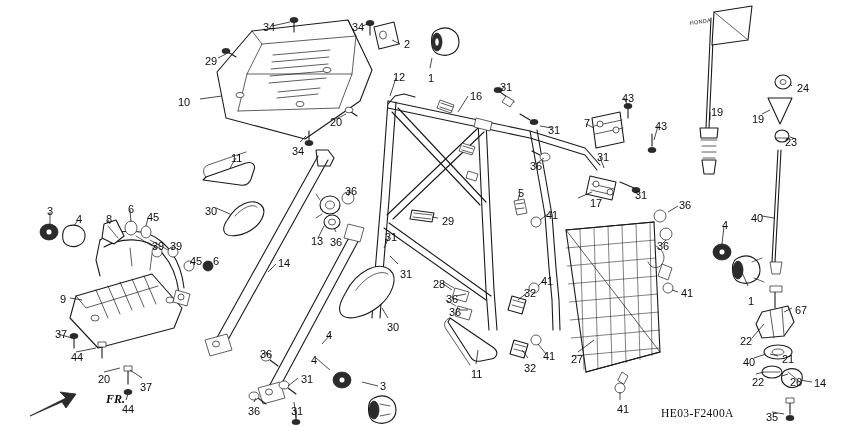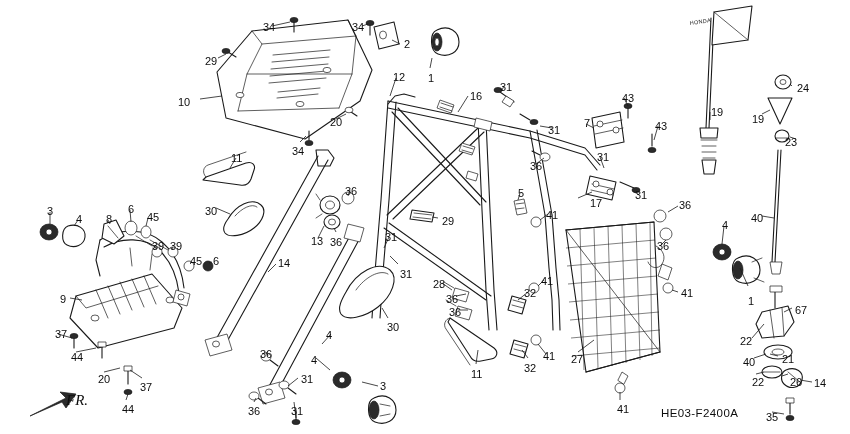--- a/index.html
+++ b/index.html
@@ -65,34 +65,35 @@
     position: absolute;
     font-family: "Liberation Sans", sans-serif;
     font-size: 11px;
     color: #0d0d0d;
     line-height: 1;
     white-space: nowrap;
     user-select: none;
   }
   .figcode {
     position: absolute;
-    font-family: Liberation Sans, sans-serif;
+    font-family: Liberation Serif, serif;
     font-size: 11.5px;
     letter-spacing: 0.4px;
     color: #0d0d0d;
     white-space: nowrap;
   }
   .fr-label {
     position: absolute;
     font-family: "Liberation Serif", serif;
     font-style: italic;
-    font-weight: normal;
-    font-size: 15px;
+    font-weight: bold;
+    font-size: 12px;
     color: #0d0d0d;
     white-space: nowrap;
+    margin-left: 40px;
   }
   .honda-flag-text {
     font-family: "Liberation Sans", sans-serif;
     font-size: 5.5px;
     letter-spacing: 0.3px;
     fill: #1a1a1a;
   }
 </style>
 </head>
 <body>

